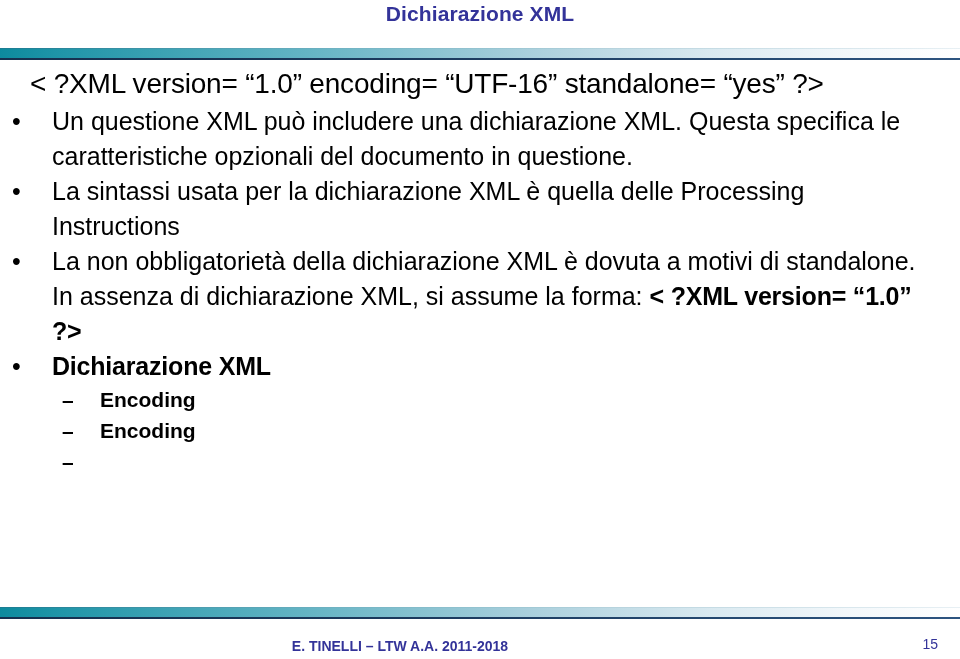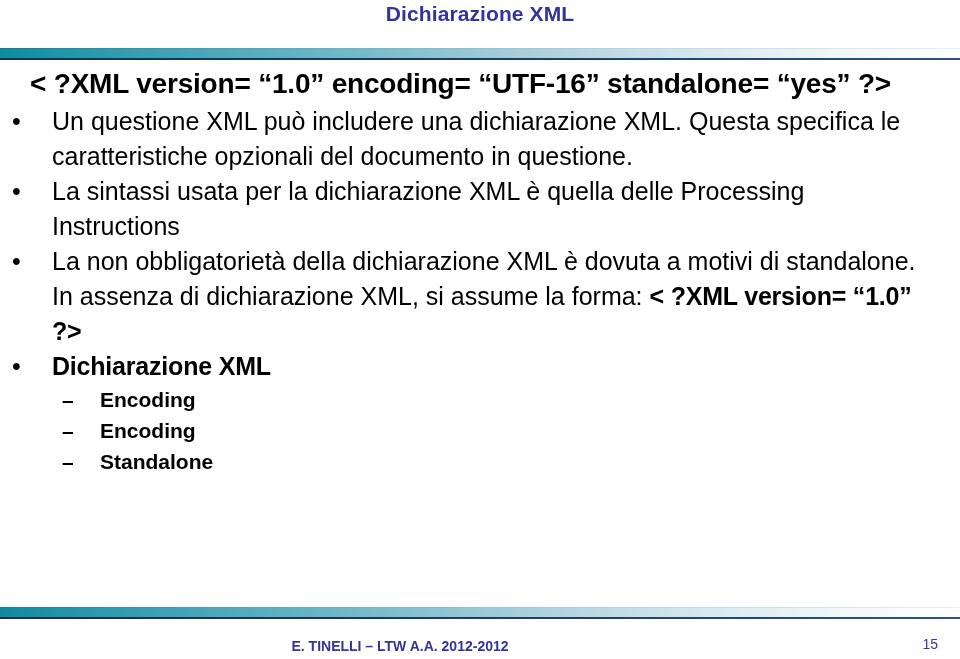--- a/index.html
+++ b/index.html
@@ -61,21 +61,21 @@
   .content {
     position: absolute;
     top: 66px;
     left: 0;
     width: 960px;
   }
 
   .code-line {
     font-family: "Liberation Sans", sans-serif;
     font-size: 28px;
-    font-weight: bold;
+    font-weight: normal;
     color: #000000;
     line-height: 36px;
     margin: 0 0 2px 30px;
     white-space: nowrap;
     letter-spacing: -0.2px;
   }
 
   .bullet-l1 {
     position: relative;
     margin: 0 0 0 12px;
@@ -191,25 +191,24 @@
   <div class="bullet-l2" id="sub-0">
     <span class="marker">–</span>
     <span class="text">Encoding</span>
   </div>
   <div class="bullet-l2" id="sub-1">
     <span class="marker">–</span>
     <span class="text">Encoding</span>
   </div>
   <div class="bullet-l2" id="sub-2">
     <span class="marker">–</span>
-    <span class="text">Standalone</span>
   </div>
 
 </div>
 
 <div class="rule" id="footer-rule">
   <div class="hairline-top"></div>
   <div class="bar"></div>
   <div class="hairline-bottom"></div>
 </div>
 
-<div class="footer-author">E. TINELLI – LTW  A.A. 2012-2012</div>
+<div class="footer-author">E. TINELLI – LTW  A.A. 2011-2018</div>
 <div class="footer-pagenum">15</div>
 
 </body></html>

